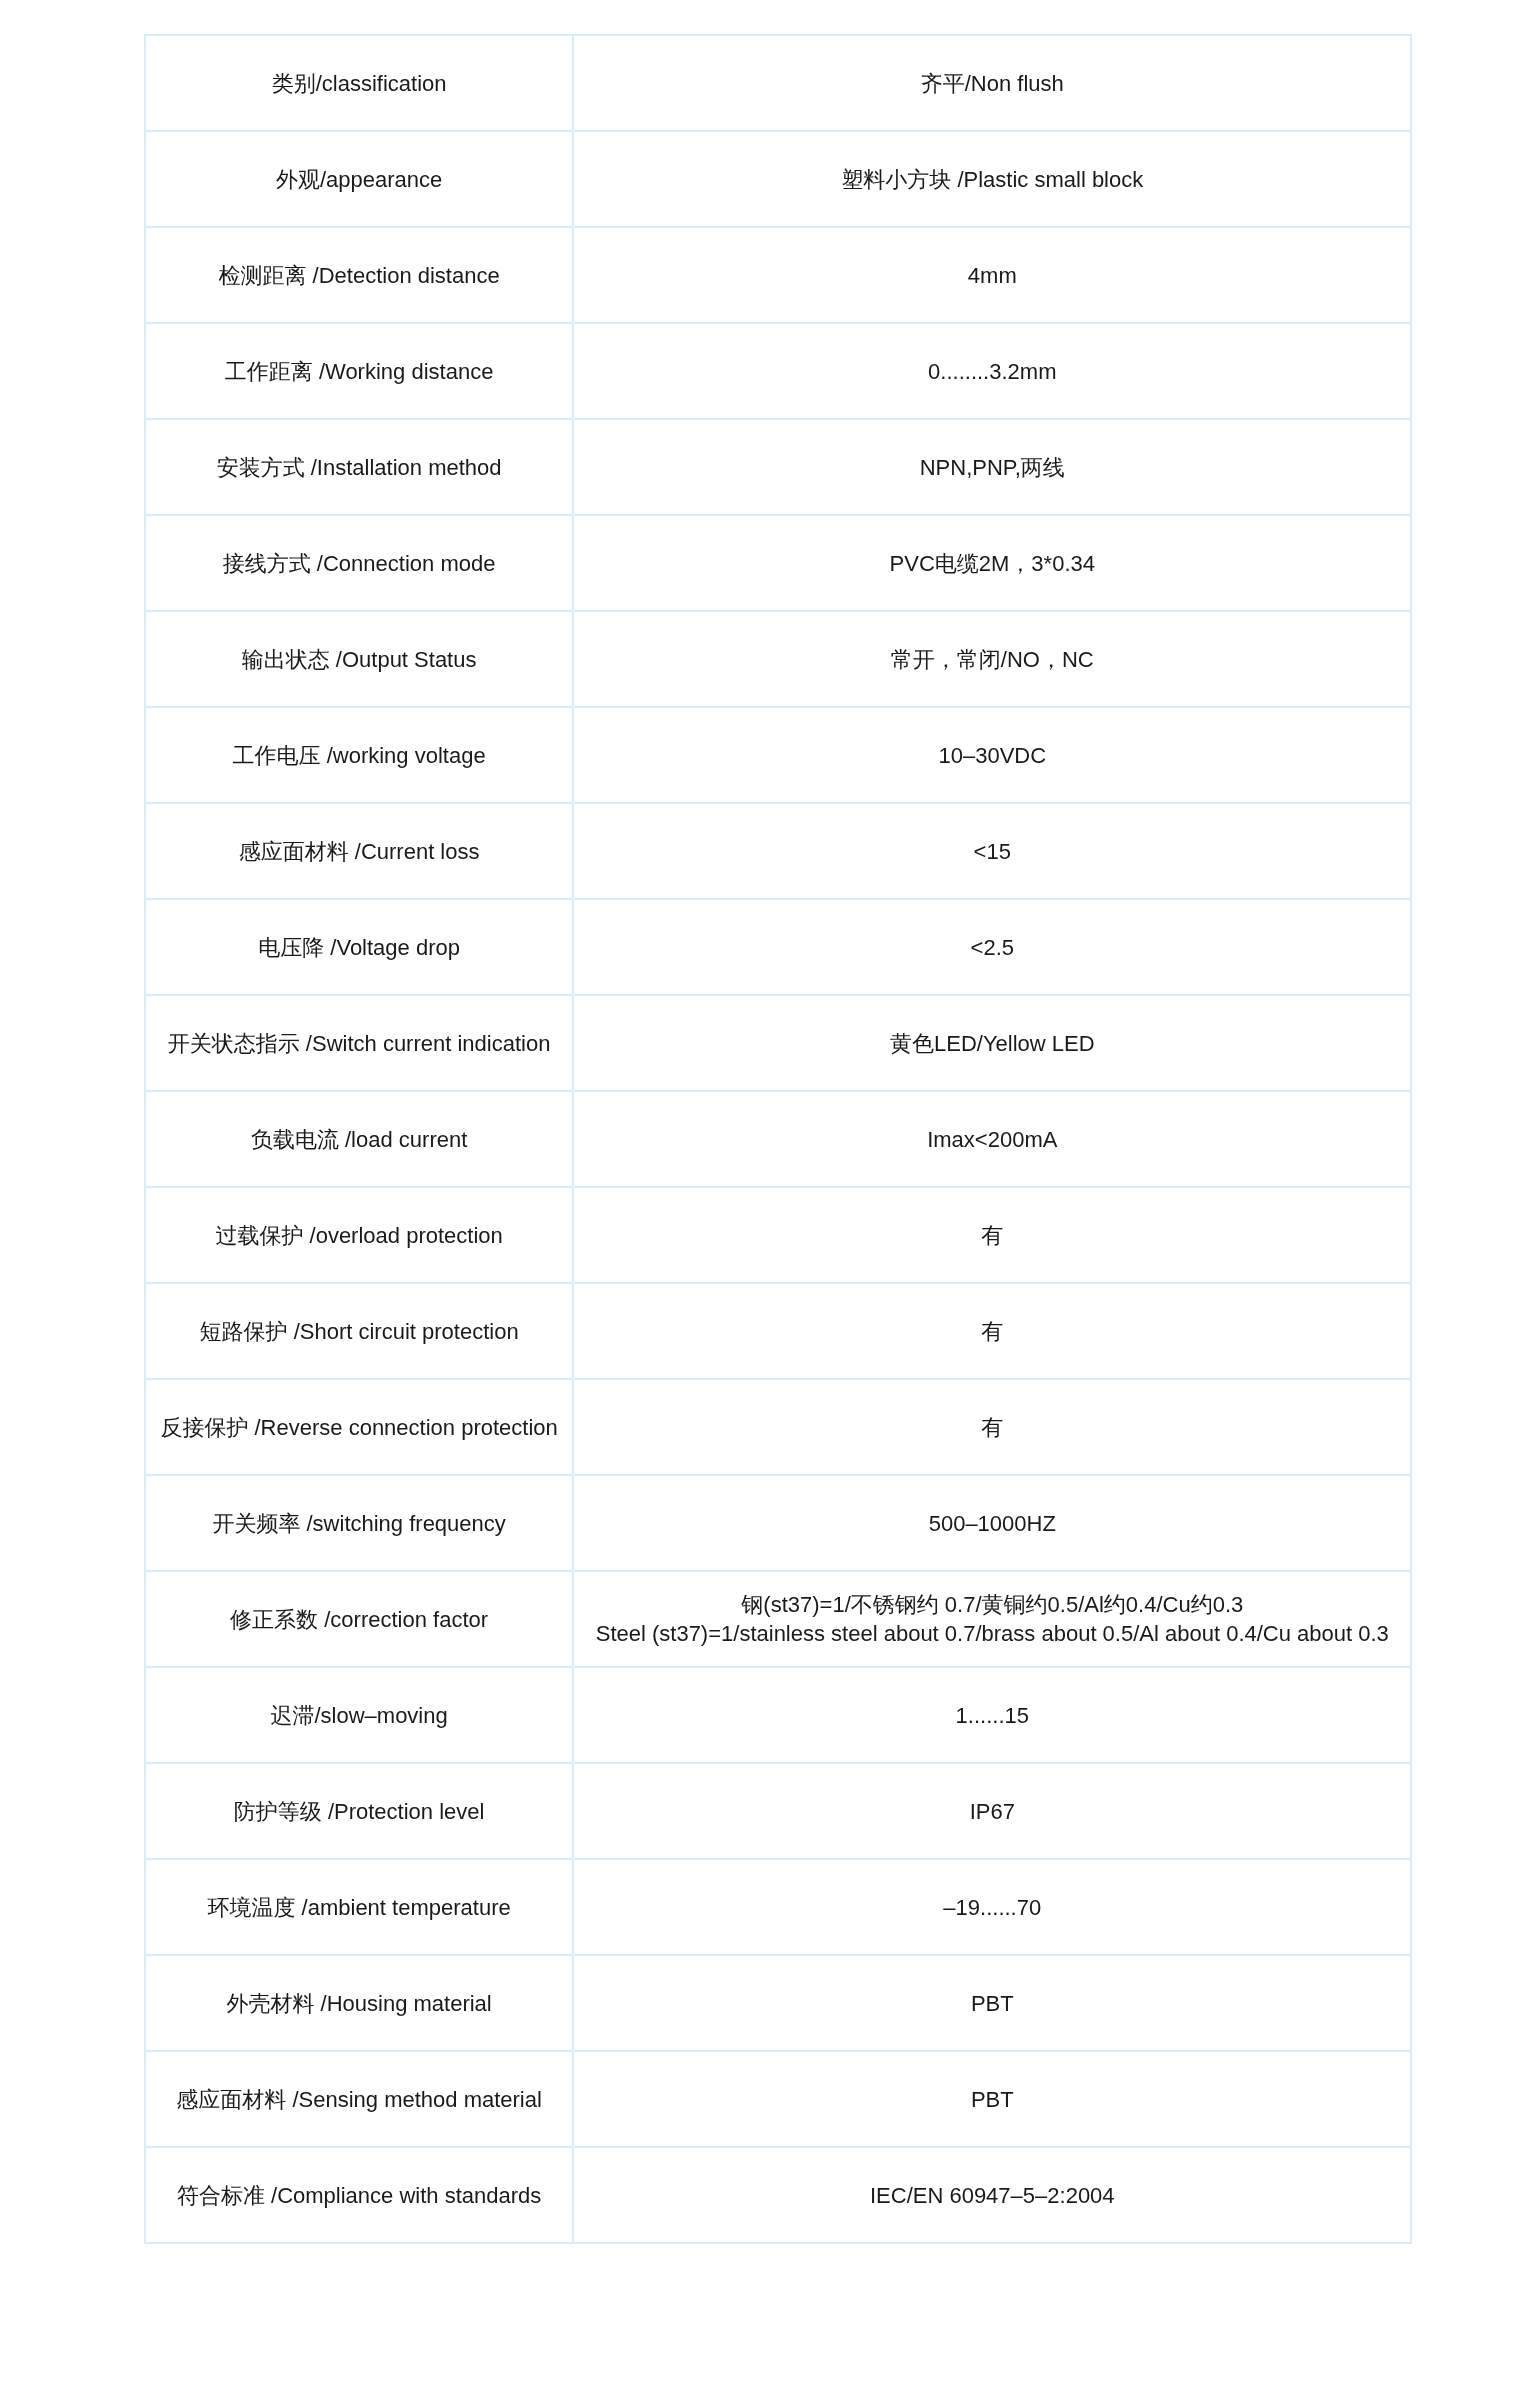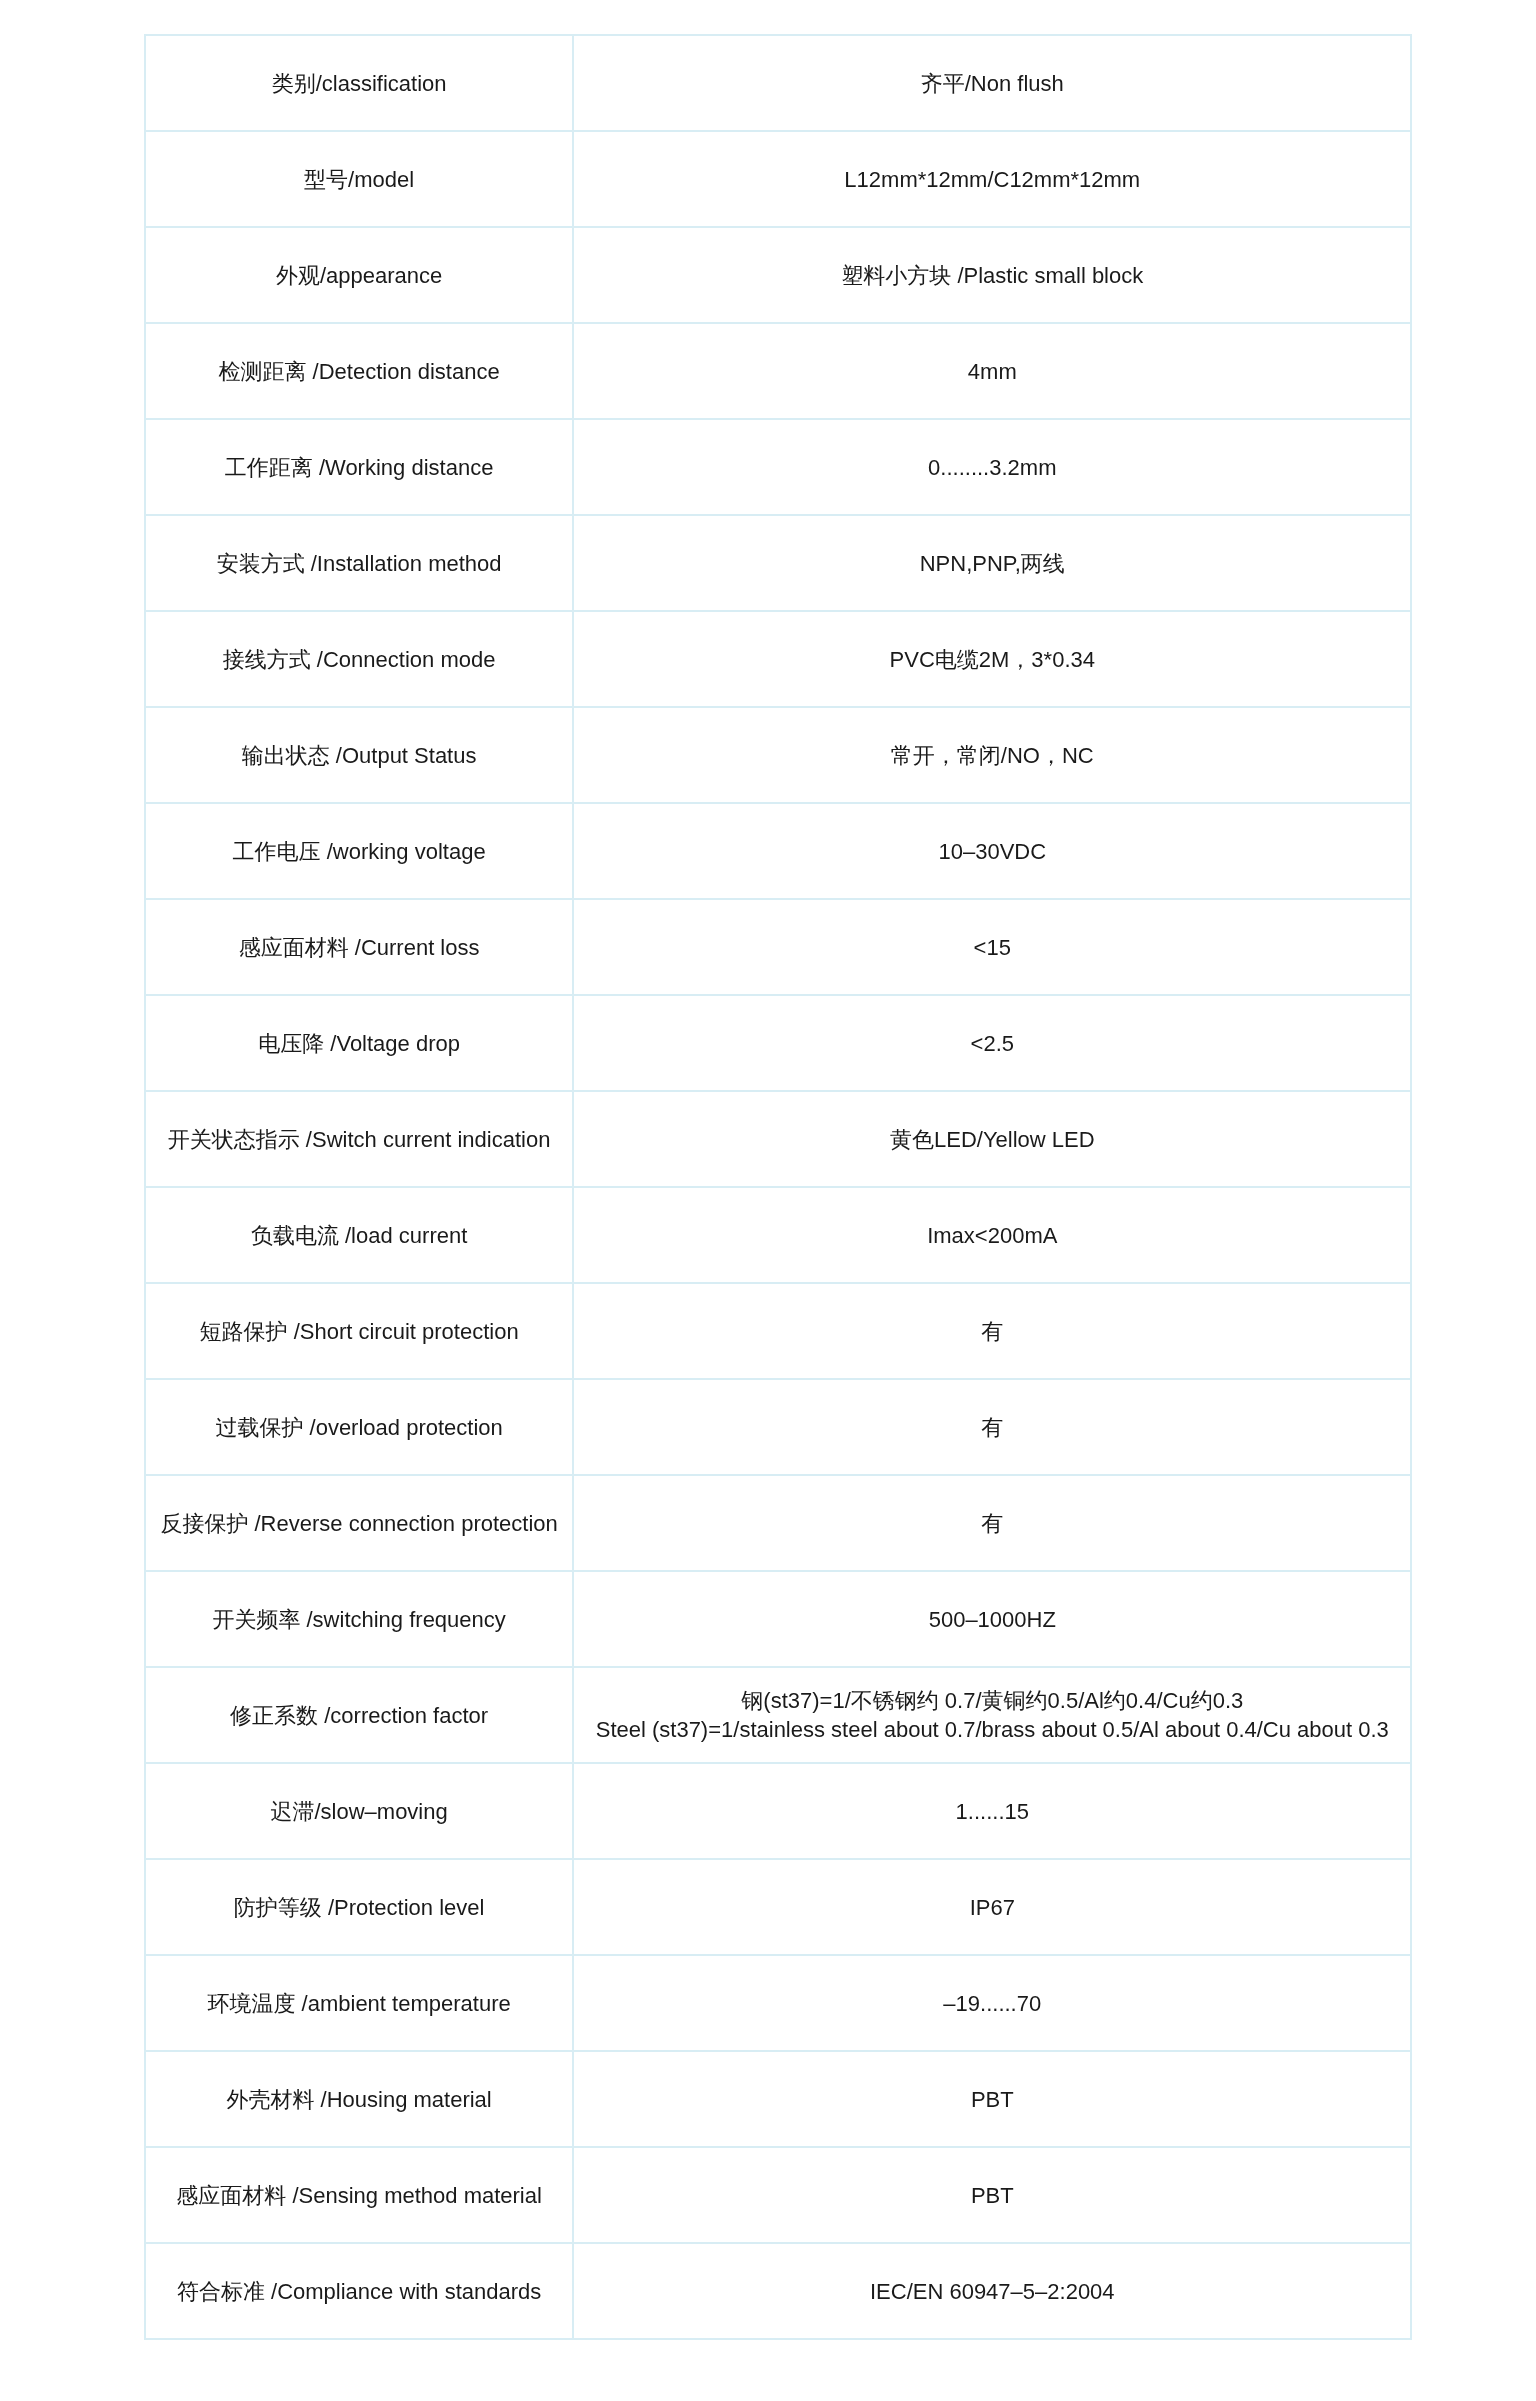--- a/index.html
+++ b/index.html
@@ -14,24 +14,20 @@
   .line { display: block; }
 </style>
 </head>
 <body>
 
 <table class="spec-table">
   <tbody id="spec-body">
       <tr>
         <td class="label">类别/classification</td>
         <td class="value">齐平/Non flush</td>
-      </tr>
-      <tr>
-        <td class="label">型号/model</td>
-        <td class="value">L12mm*12mm/C12mm*12mm</td>
       </tr>
       <tr>
         <td class="label">外观/appearance</td>
         <td class="value">塑料小方块 /Plastic small block</td>
       </tr>
       <tr>
         <td class="label">检测距离 /Detection distance</td>
         <td class="value">4mm</td>
       </tr>
       <tr>
@@ -64,25 +60,25 @@
       </tr>
       <tr>
         <td class="label">开关状态指示 /Switch current indication</td>
         <td class="value">黄色LED/Yellow LED</td>
       </tr>
       <tr>
         <td class="label">负载电流 /load current</td>
         <td class="value">Imax&lt;200mA</td>
       </tr>
       <tr>
-        <td class="label">短路保护 /Short circuit protection</td>
+        <td class="label">过载保护 /overload protection</td>
         <td class="value">有</td>
       </tr>
       <tr>
-        <td class="label">过载保护 /overload protection</td>
+        <td class="label">短路保护 /Short circuit protection</td>
         <td class="value">有</td>
       </tr>
       <tr>
         <td class="label">反接保护 /Reverse connection protection</td>
         <td class="value">有</td>
       </tr>
       <tr>
         <td class="label">开关频率 /switching frequency</td>
         <td class="value">500–1000HZ</td>
       </tr>

